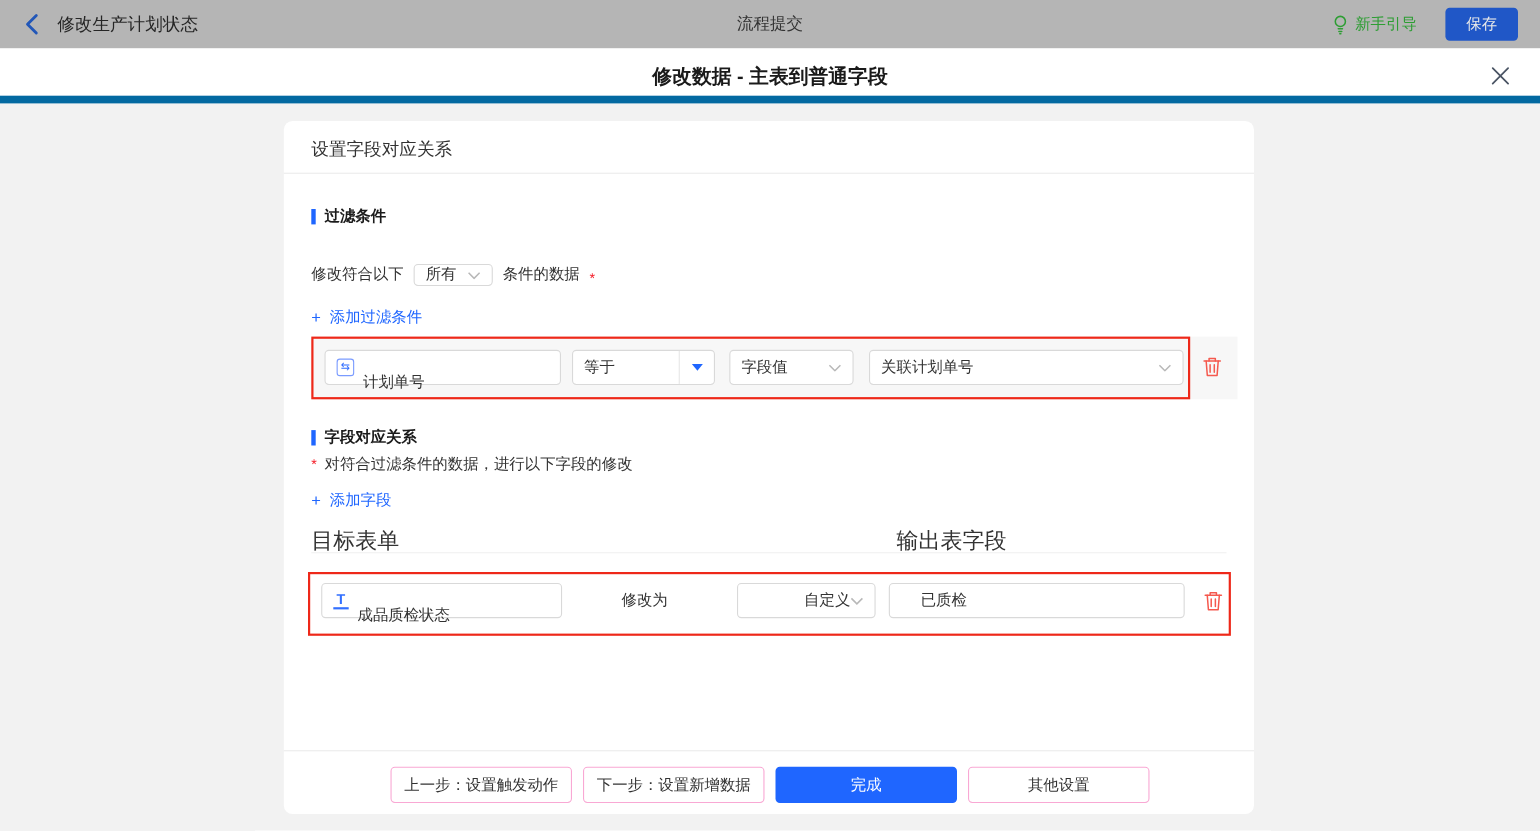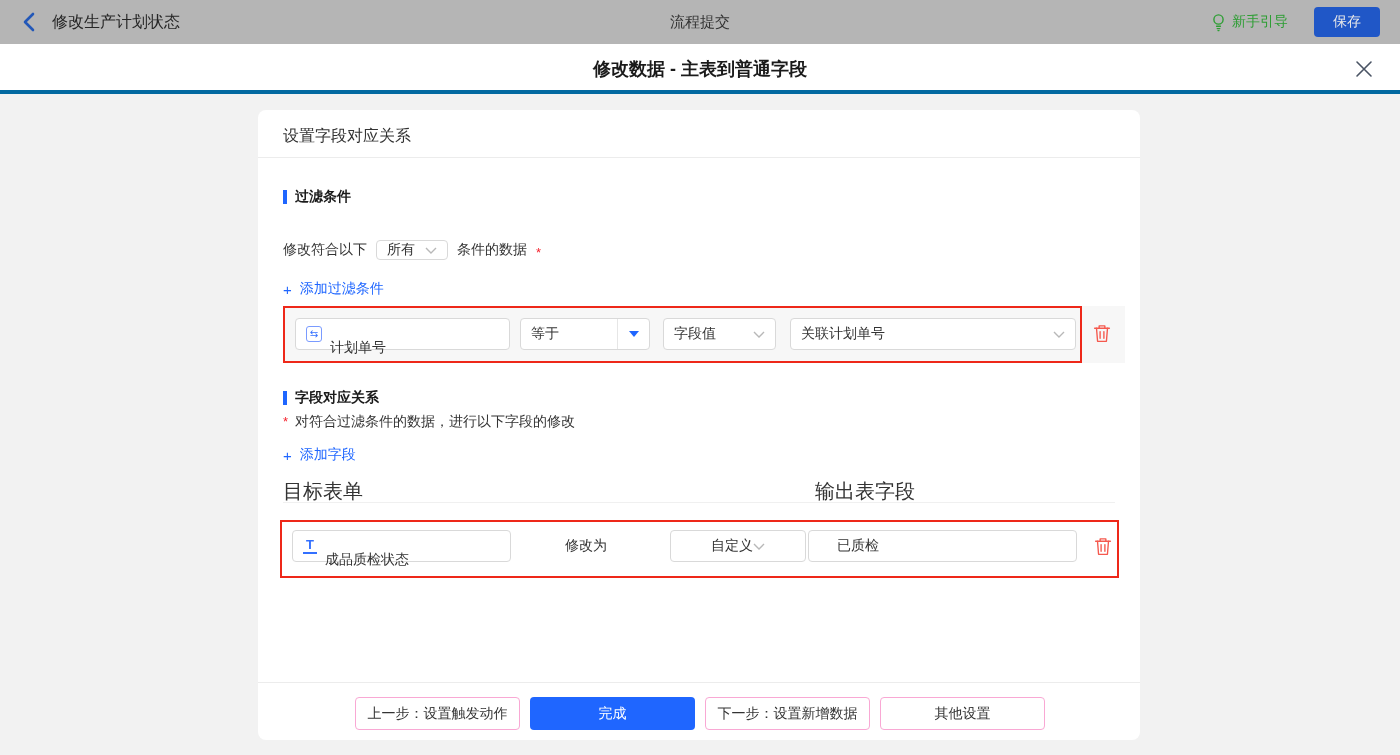--- a/index.html
+++ b/index.html
@@ -14,21 +14,21 @@
   .topbar { position:absolute; top:0; left:0; width:1400px; height:44px; background:#b5b5b5; }
   .topbar-left { position:absolute; left:22px; top:0; height:44px; display:flex; align-items:center; gap:16px; }
   .back-btn { display:flex; align-items:center; cursor:pointer; }
   .topbar-title { font-size:16px; color:#262626; }
   .topbar-center { position:absolute; left:0; top:0; width:100%; height:44px; line-height:44px; text-align:center; font-size:15px; color:#333; }
   .topbar-right { position:absolute; right:20px; top:0; height:44px; display:flex; align-items:center; gap:26px; }
   .guide-link { display:flex; align-items:center; gap:6px; color:#2d9e33; font-size:14px; cursor:pointer; }
   .save-btn { width:66px; height:30px; border:none; border-radius:4px; background:#2057c7; color:#e9e9e9; font-size:14px; cursor:pointer; font-family:inherit; }
 
   
-  .dialog-header { position:absolute; top:44px; left:0; width:1400px; height:50px; background:#fff; border-bottom:4px solid #0369a1; }
+  .dialog-header { position:absolute; top:44px; left:0; width:1400px; height:50px; background:#fff; border-bottom:7px solid #0369a1; }
   .dialog-title { position:absolute; left:0; top:0; width:100%; height:50px; line-height:50px; text-align:center; font-size:18px; font-weight:600; color:#1a1a1a; margin:0; }
   .close-btn { position:absolute; right:26px; top:15px; width:20px; height:20px; cursor:pointer; display:flex; align-items:center; justify-content:center; }
 
   
   .card { position:absolute; left:258px; top:110px; width:882px; height:630px; background:#fff; border-radius:8px; }
   .card-header { position:absolute; left:25px; top:16px; font-size:16px; color:#333; }
   .hr { position:absolute; height:1px; background:#ececec; }
   .hr-header { left:0; top:47px; width:882px; }
 
   .section-title { position:absolute; left:25px; display:flex; align-items:center; gap:8px; font-size:14px; font-weight:700; color:#1a1a1a; }
@@ -71,21 +71,21 @@
   .desc-line { position:absolute; left:25px; top:303px; font-size:14px; color:#333; display:flex; align-items:flex-start; gap:7px; }
   .desc-line .asterisk { top:1px; }
 
   .col-header { position:absolute; top:368px; font-size:20px; font-weight:500; color:#333; }
   .col-target { left:25px; }
   .col-output { left:557px; }
   .hr-cols { left:25px; top:392px; width:832px; background:#f0f0f0; }
 
   .fb2-input1 { left:34px; top:420px; width:219px; }
   .modify-label { position:absolute; left:307px; top:420px; height:32px; display:flex; align-items:center; font-size:14px; color:#333; }
-  .fb2-vtype { left:412px; top:420px; width:136px; justify-content:center; cursor:pointer; }
+  .fb2-vtype { left:412px; top:420px; width:126px; justify-content:flex-end; cursor:pointer; }
   .fb2-value { left:550px; top:420px; width:269px;padding-left:28px; }
 
   
   .serial-icon { width:16px; height:16px; border:1px solid #7a9bff; border-radius:3px; color:#3370ff; font-size:10px; line-height:14px; text-align:center; flex:none; }
   .text-icon { width:14px; color:#3370ff; font-size:13px; font-weight:700; text-align:center; border-bottom:2px solid #3370ff; line-height:14px; flex:none; }
 
   
   .hr-footer { left:0; top:572px; width:882px; }
   .footer { position:absolute; left:97px; top:587px; display:flex; gap:10px; }
   .btn { width:165px; height:33px; border:1px solid #f9a8d4; border-radius:4px; background:#fff; color:#333; font-size:14px; cursor:pointer; font-family:inherit; }
@@ -234,17 +234,17 @@
       <path d="M1.5 4 h14"></path>
         <path d="M5.8 4 V1.8 h5.4 V4"></path>
         <path d="M3.3 4 l1 12.4 h8.4 l1-12.4"></path>
         <path d="M6.7 7.2 v6.4 M10.3 7.2 v6.4"></path>
     </svg>
   </span>
 
   <div class="hr hr-footer"></div>
   <div class="footer">
     <button class="btn">上一步：设置触发动作</button>
+    <button class="btn">下一步：设置新增数据</button>
     <button class="btn btn-primary">完成</button>
-    <button class="btn">下一步：设置新增数据</button>
     <button class="btn">其他设置</button>
   </div>
 </div>
 
 </body></html>

